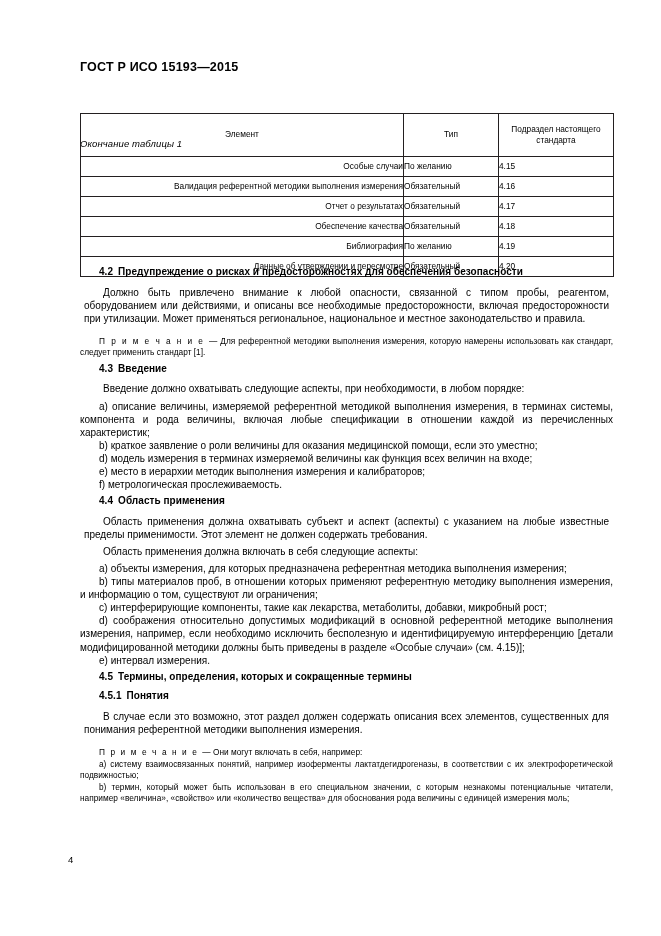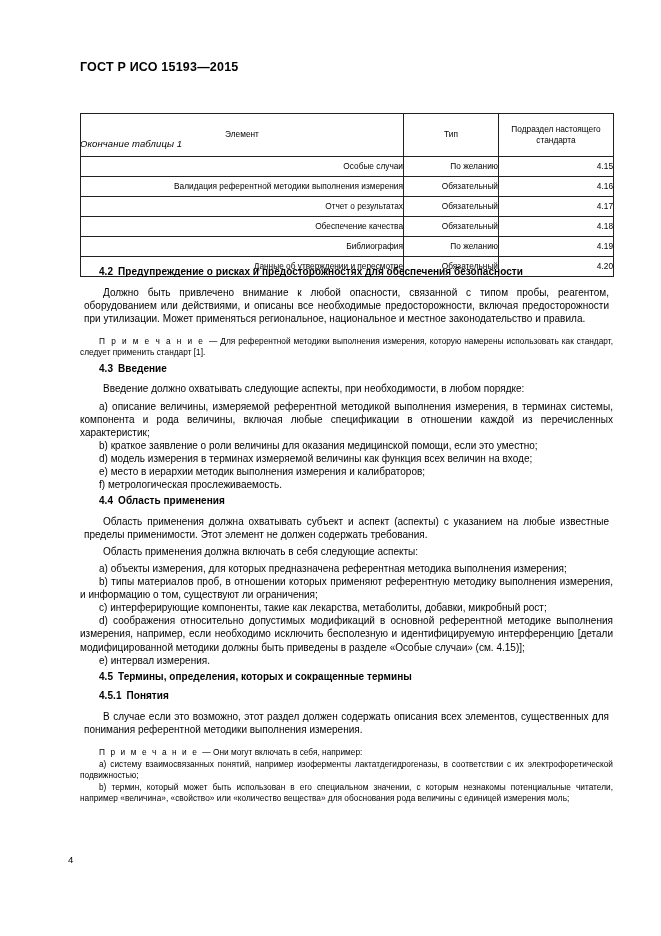--- a/index.html
+++ b/index.html
@@ -74,21 +74,21 @@
   }
   table.spec tbody td {
     height: 19px;
     line-height: 1.2;
   }
   td.cell-el {
     text-align: right;
     padding-left: 17px;
   }
   td.cell-type, td.cell-sub {
-    text-align: right;
+    text-align: left;
     margin-top: 9px;
   }
 
   
   .body-block {
     position: absolute;
     left: 80px;
     top: 262px;
     width: 533px;
   }

